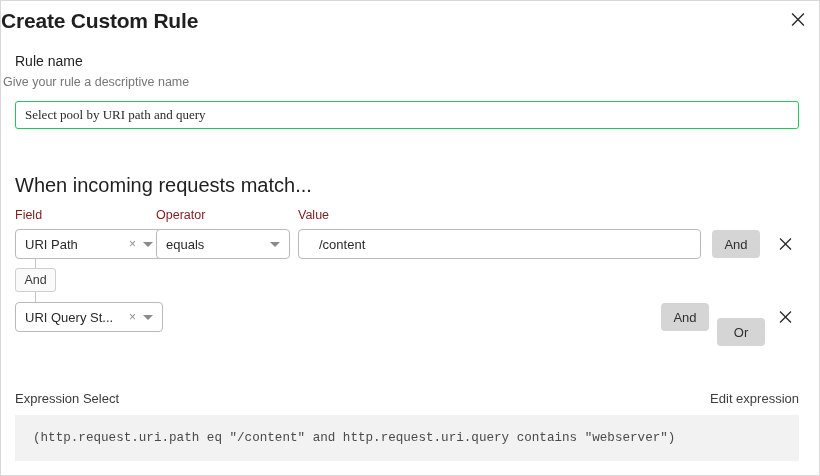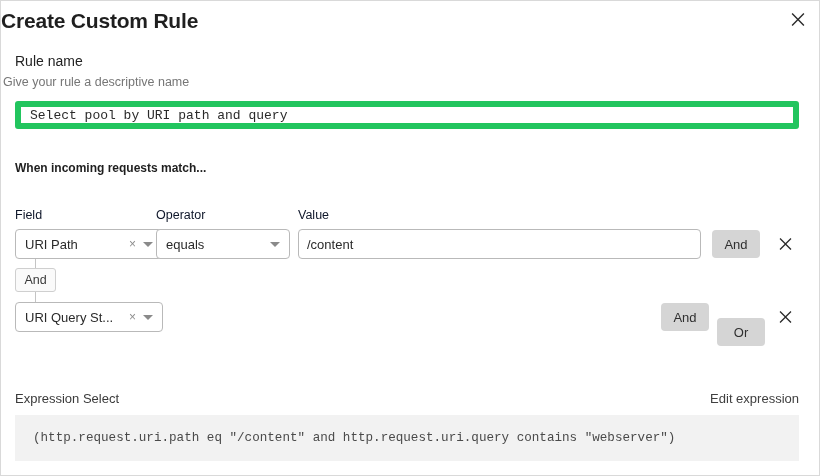--- a/index.html
+++ b/index.html
@@ -63,46 +63,46 @@
     font-size: 12.5px;
     color: #767676;
   }
   .rule-name-input {
     position: absolute;
     left: 14px;
     top: 100px;
     width: 784px;
     height: 28px;
     box-sizing: border-box;
-    border: 6px solid #22c55e;
+    border: 1px solid #22c55e;
     border-radius: 3px;
     background: #fff;
-    font-family: Liberation Mono, monospace;
+    font-family: Liberation Serif, serif;
     font-size: 13px;
     color: #2a2a2a;
     padding: 0 9px;
     outline: none;
   }
 
   
   .match-heading {
     position: absolute;
     left: 14px;
-    top: 160px;
-    font-size: 12px;
-    font-weight: bold;
+    top: 173px;
+    font-size: 20px;
+    font-weight: normal;
     color: #1f1f1f;
   }
 
   
   .col-head {
     position: absolute;
     top: 207px;
     font-size: 12.5px;
-    color: #0f172a;
+    color: #7f1d1d;
   }
   .col-head.field { left: 14px; }
   .col-head.operator { left: 155px; }
   .col-head.value { left: 297px; }
 
   
   .cond-row { position: absolute; left: 0; width: 820px; height: 30px; }
   .cond-row.row1 { top: 228px; }
   .cond-row.row2 { top: 301px; }
 
@@ -150,21 +150,21 @@
   .value-input {
     position: absolute;
     box-sizing: border-box;
     height: 30px;
     border: 1px solid #b9b9b9;
     border-radius: 4px;
     background: #fff;
     font-family: "Liberation Sans", sans-serif;
     font-size: 13px;
     color: #2a2a2a;
-    padding: 0 8px;
+    padding: 0 20px;
     outline: none;
   }
   .value-input.v1 { left: 297px; width: 403px; }
   .value-input.v2 { left: 297px; width: 356px; }
 
   .logic-btn {
     position: absolute;
     box-sizing: border-box;
     height: 28px;
     min-width: 48px;

